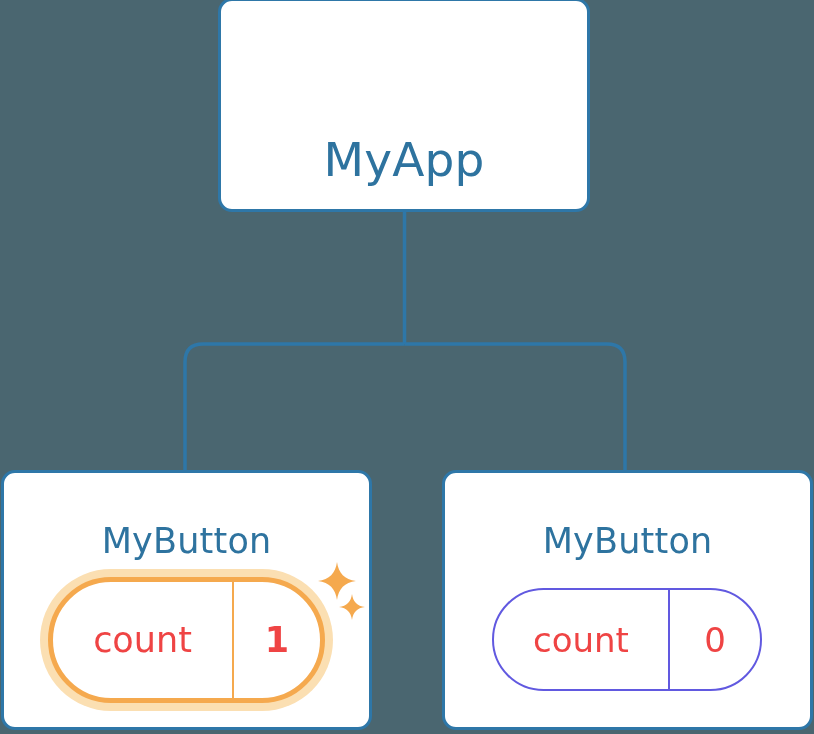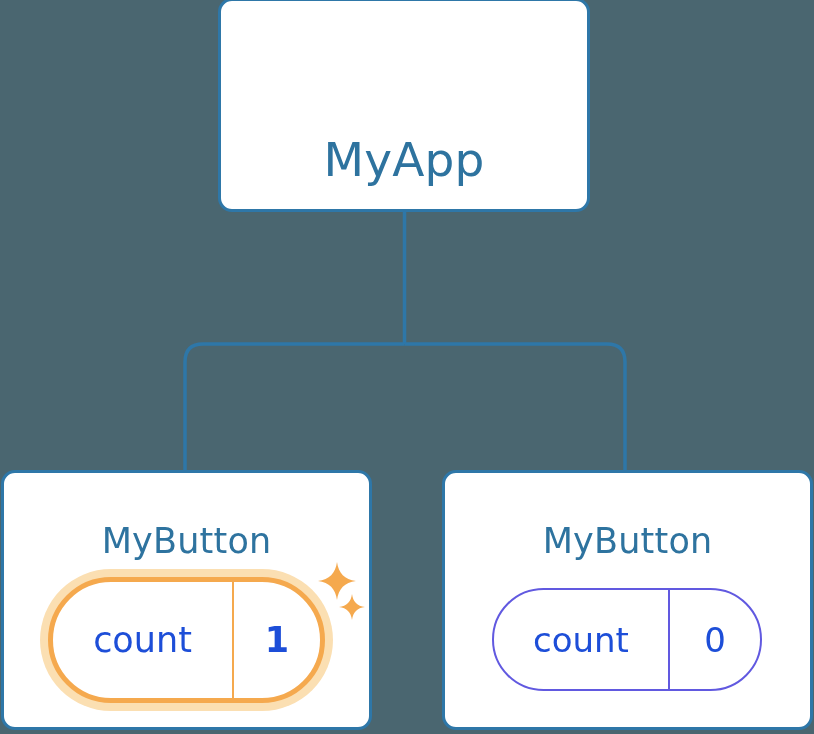--- a/index.html
+++ b/index.html
@@ -82,21 +82,21 @@
     position: absolute;
     box-sizing: border-box;
     display: flex;
     align-items: stretch;
     background: #ffffff;
   }
   .pill-label, .pill-value {
     display: flex;
     align-items: center;
     justify-content: center;
-    color: #1d4ed8;
+    color: #ef4444;
     white-space: nowrap;
     box-sizing: border-box;
   }
 
   
   #pill-left-wrap {
     position: absolute;
     left: 40px;
     top: 569px;
     width: 293px;

